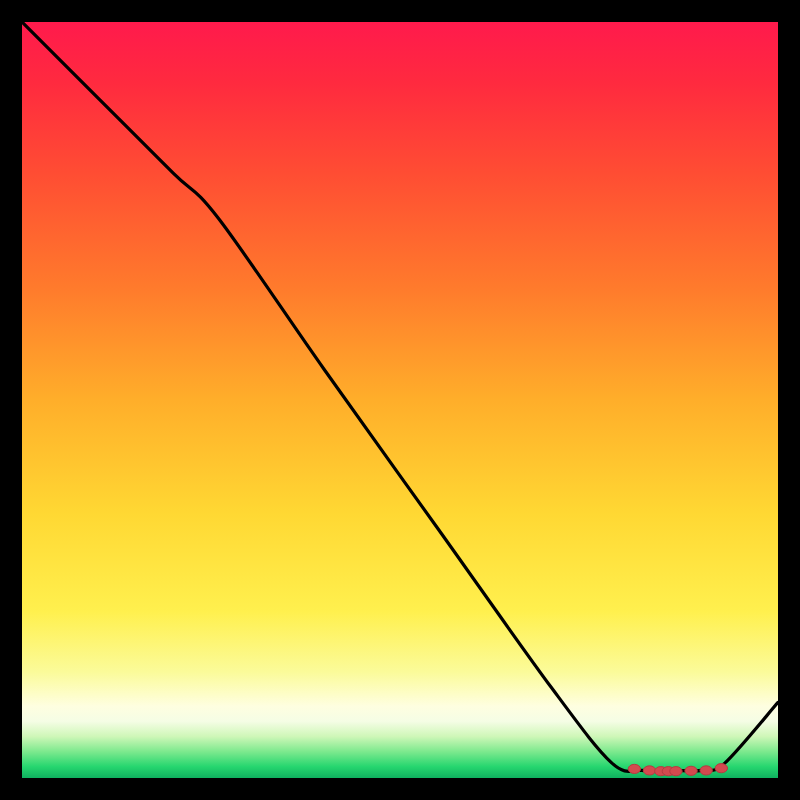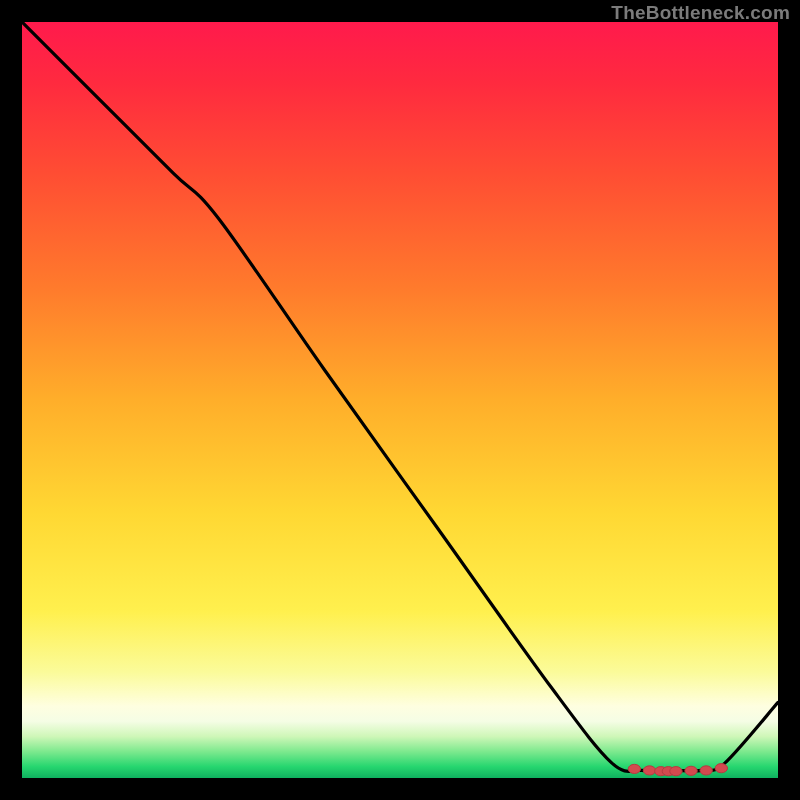--- a/index.html
+++ b/index.html
@@ -78,14 +78,13 @@
           <ellipse cx="638.82" cy="749.20" rx="6.2" ry="4.6" fill="#d24a4f" stroke="#b53c41" stroke-width="1"></ellipse>
           <ellipse cx="646.38" cy="749.20" rx="6.2" ry="4.6" fill="#d24a4f" stroke="#b53c41" stroke-width="1"></ellipse>
           <ellipse cx="653.94" cy="749.20" rx="6.2" ry="4.6" fill="#d24a4f" stroke="#b53c41" stroke-width="1"></ellipse>
           <ellipse cx="669.06" cy="748.82" rx="6.2" ry="4.6" fill="#d24a4f" stroke="#b53c41" stroke-width="1"></ellipse>
           <ellipse cx="684.18" cy="748.44" rx="6.2" ry="4.6" fill="#d24a4f" stroke="#b53c41" stroke-width="1"></ellipse>
           <ellipse cx="699.30" cy="746.17" rx="6.2" ry="4.6" fill="#d24a4f" stroke="#b53c41" stroke-width="1"></ellipse>
         </g>
     </svg>
   </div>
 
-  <div class="attribution">TheBottleneck.com</div>
 </div>
 
 </body></html>

